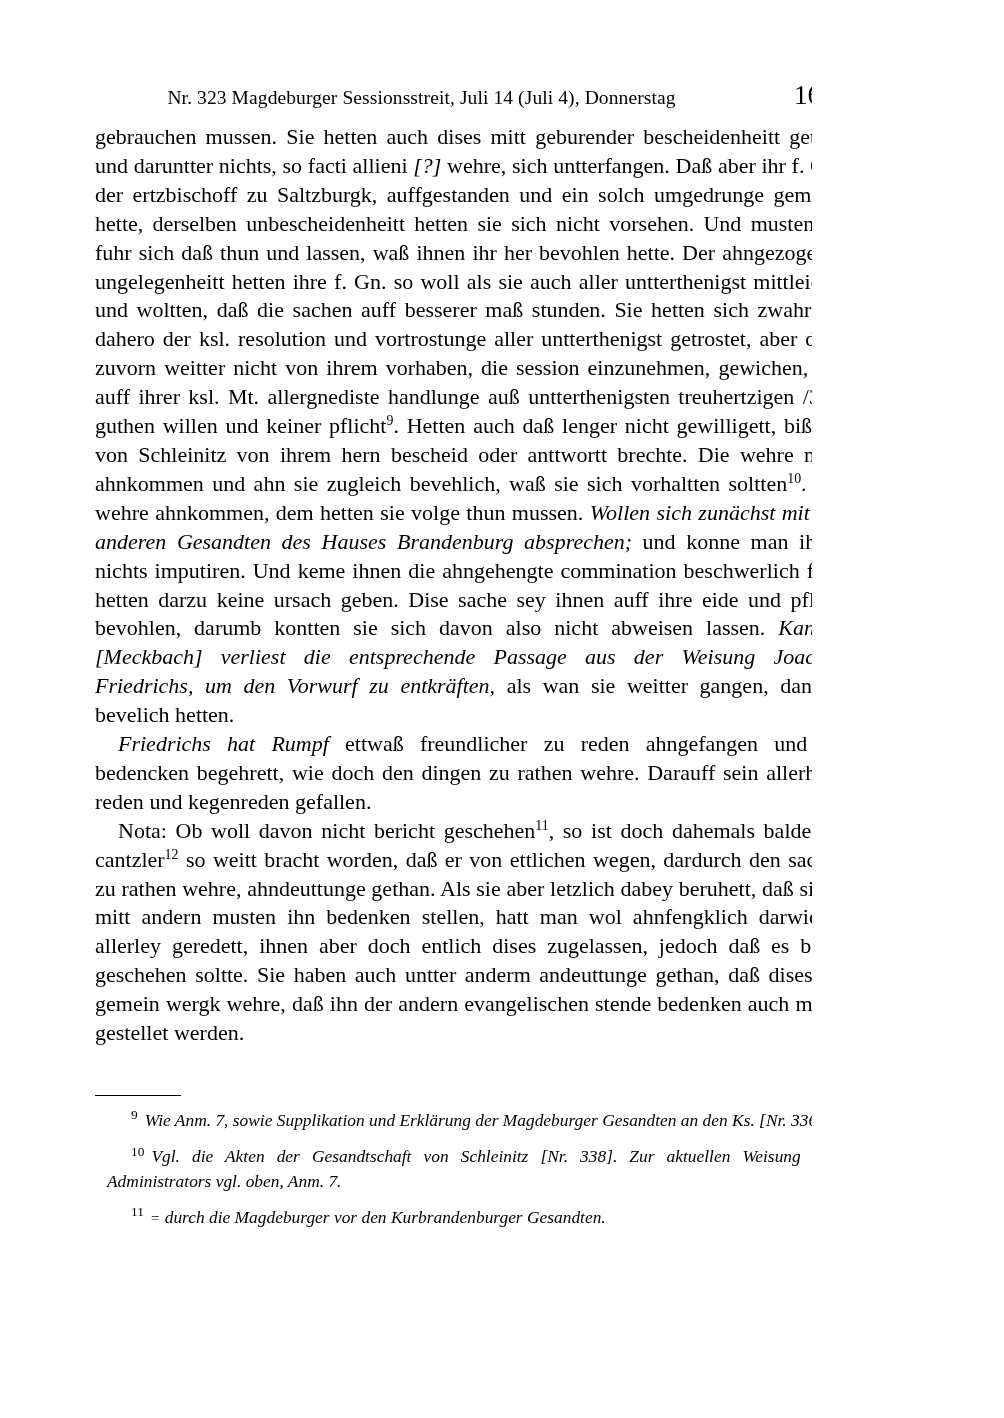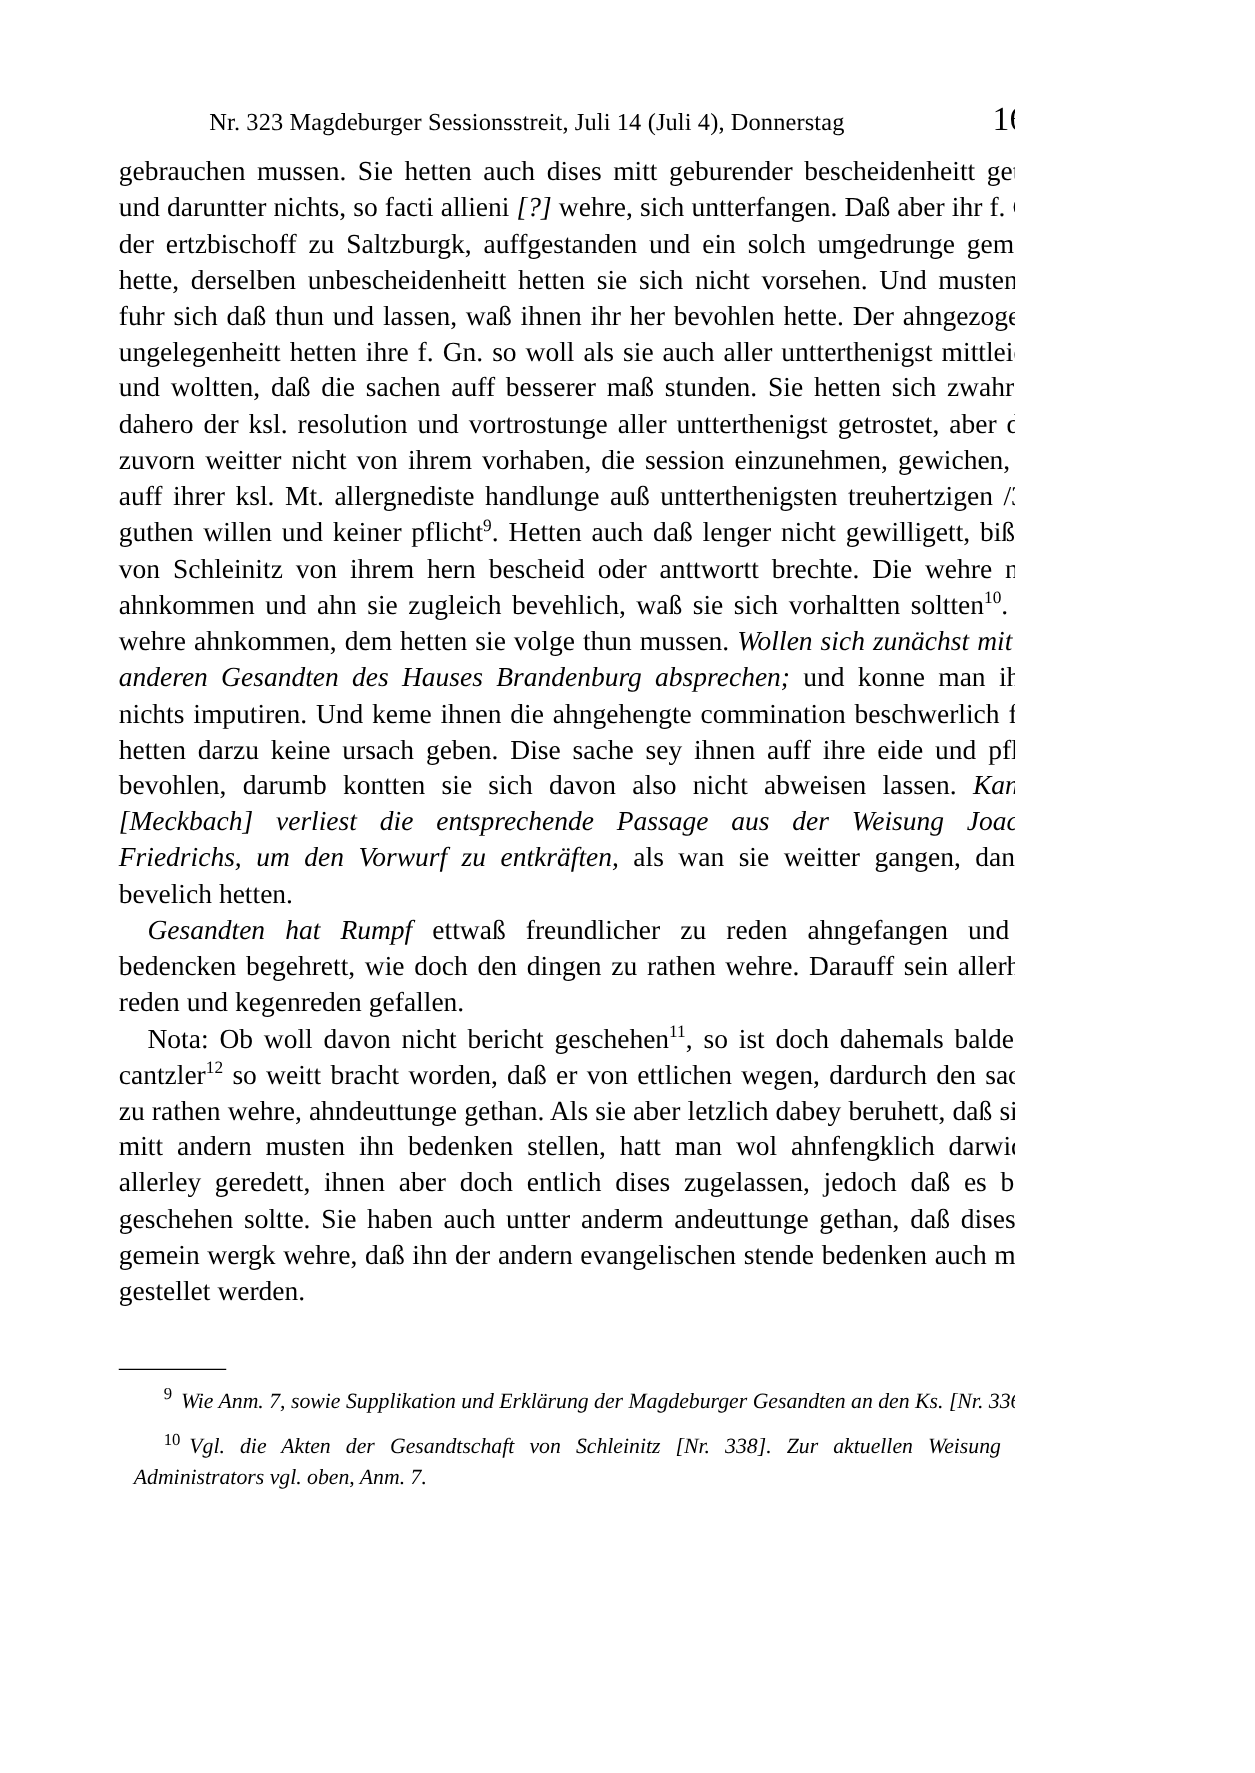--- a/index.html
+++ b/index.html
@@ -132,27 +132,28 @@
 
 <div class="page">
 
   <div class="runninghead">
     <span class="rh-title">Nr. 323 Magdeburger Sessionsstreit, Juli 14 (Juli 4), Donnerstag</span>
     <span class="rh-page">1687</span>
   </div>
 
   <div class="body-block">
     <p class="para cont">gebrauchen mussen. Sie hetten auch dises mitt geburender bescheidenheitt gethan und daruntter nichts, so facti allieni <i>[?]</i> wehre, sich untterfangen. Daß aber ihr f. Gn., der ertzbischoff zu Saltzburgk, auffgestanden und ein solch umgedrunge gemacht hette, derselben unbescheidenheitt hetten sie sich nicht vorsehen. Und musten sie fuhr sich daß thun und lassen, waß ihnen ihr her bevohlen hette. Der ahngezogenen ungelegenheitt hetten ihre f. Gn. so woll als sie auch aller untterthenigst mittleiden, und woltten, daß die sachen auff besserer maß stunden. Sie hetten sich zwahr biß dahero der ksl. resolution und vortrostunge aller untterthenigst getrostet, aber doch zuvorn weitter nicht von ihrem vorhaben, die session einzunehmen, gewichen, dan auff ihrer ksl. Mt. allergnediste handlunge auß untterthenigsten treuhertzigen /384/ guthen willen und keiner pflicht<sup>9</sup>. Hetten auch daß lenger nicht gewilligett, biß der von Schleinitz von ihrem hern bescheid oder anttwortt brechte. Die wehre nuhn ahnkommen und ahn sie zugleich bevehlich, waß sie sich vorhaltten soltten<sup>10</sup>. Der wehre ahnkommen, dem hetten sie volge thun mussen. <i>Wollen sich zunächst mit den anderen Gesandten des Hauses Brandenburg absprechen;</i> und konne man ihnen nichts imputiren. Und keme ihnen die ahngehengte commination beschwerlich fuhr, hetten darzu keine ursach geben. Dise sache sey ihnen auff ihre eide und pflicht bevohlen, darumb kontten sie sich davon also nicht abweisen lassen. <i>Kanzler [Meckbach] verliest die entsprechende Passage aus der Weisung Joachim Friedrichs, um den Vorwurf zu entkräften,</i> als wan sie weitter gangen, dan sie bevelich hetten.</p>
-    <p class="para indent"><i>Gesandten hat Rumpf</i> ettwaß freundlicher zu reden ahngefangen und ihr bedencken begehrett, wie doch den dingen zu rathen wehre. Darauff sein allerhand reden und kegenreden gefallen.</p>
+    <p class="para indent"><i>Friedrichs hat Rumpf</i> ettwaß freundlicher zu reden ahngefangen und ihr bedencken begehrett, wie doch den dingen zu rathen wehre. Darauff sein allerhand reden und kegenreden gefallen.</p>
     <p class="para indent">Nota: Ob woll davon nicht bericht geschehen<sup>11</sup>, so ist doch dahemals balde der cantzler<sup>12</sup> so weitt bracht worden, daß er von ettlichen wegen, dardurch den sachen zu rathen wehre, ahndeuttunge gethan. Als sie aber letzlich dabey beruhett, daß sie es mitt andern musten ihn bedenken stellen, hatt man wol ahnfengklich darwidder allerley geredett, ihnen aber doch entlich dises zugelassen, jedoch daß es balde geschehen soltte. Sie haben auch untter anderm andeuttunge gethan, daß dises ein gemein wergk wehre, daß ihn der andern evangelischen stende bedenken auch muste gestellet werden.</p>
   </div>
 
   <div class="margin-mark">7</div>
 
   <div class="footnotes">
     <div class="fn-rule"></div>
     <div id="fn-list">
         <p class="fn"><span class="fn-num">9</span><span>Wie Anm. 7, sowie Supplikation und Erklärung der Magdeburger Gesandten an den Ks. [Nr. 336].</span></p>
         <p class="fn"><span class="fn-num">10</span><span>Vgl. die Akten der Gesandtschaft von Schleinitz [Nr. 338]. Zur aktuellen Weisung des Administrators vgl. oben, Anm. 7.</span></p>
+        <p class="fn tight"><span class="fn-num">11</span><span><span class="eq">=</span> durch die Magdeburger vor den Kurbrandenburger Gesandten.</span></p>
       </div>
   </div>
 
 </div>
 
 </body></html>

